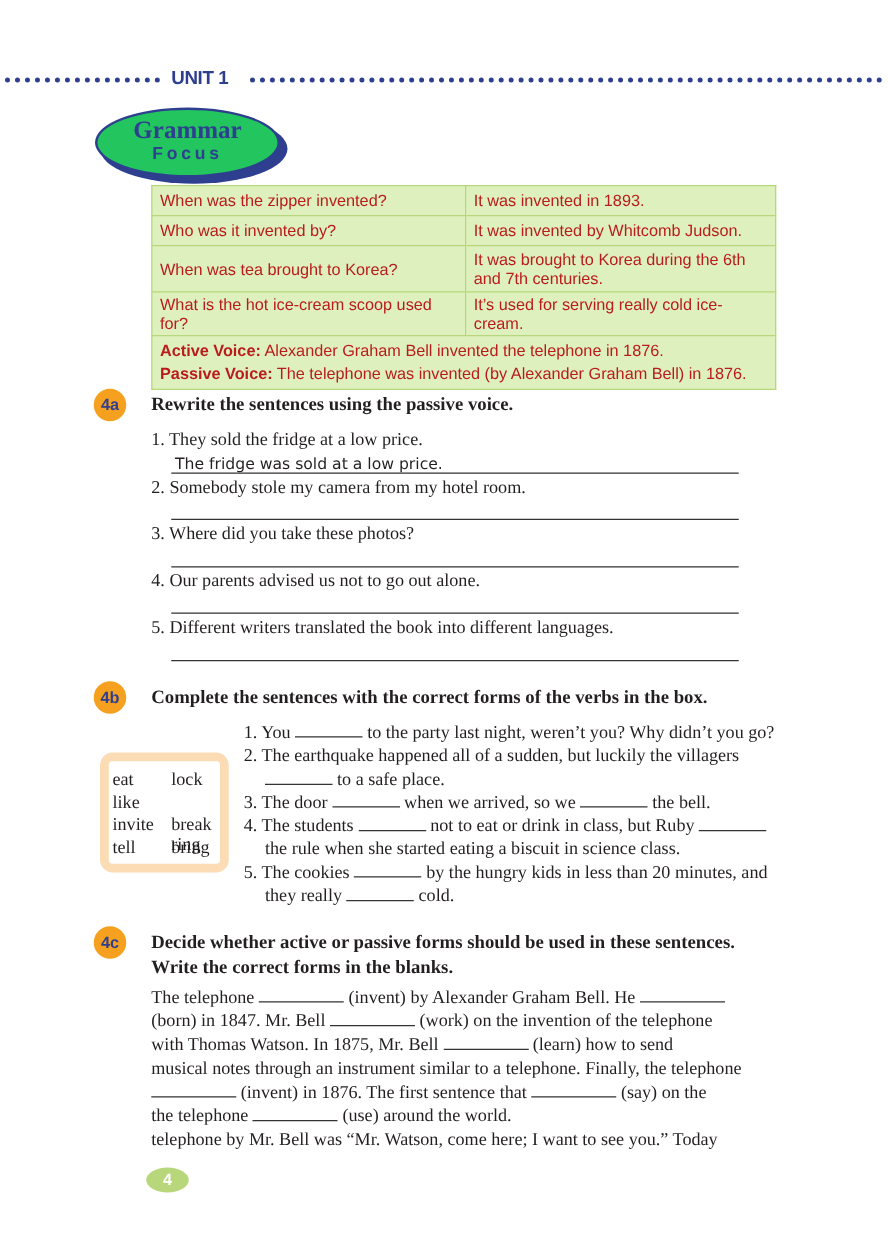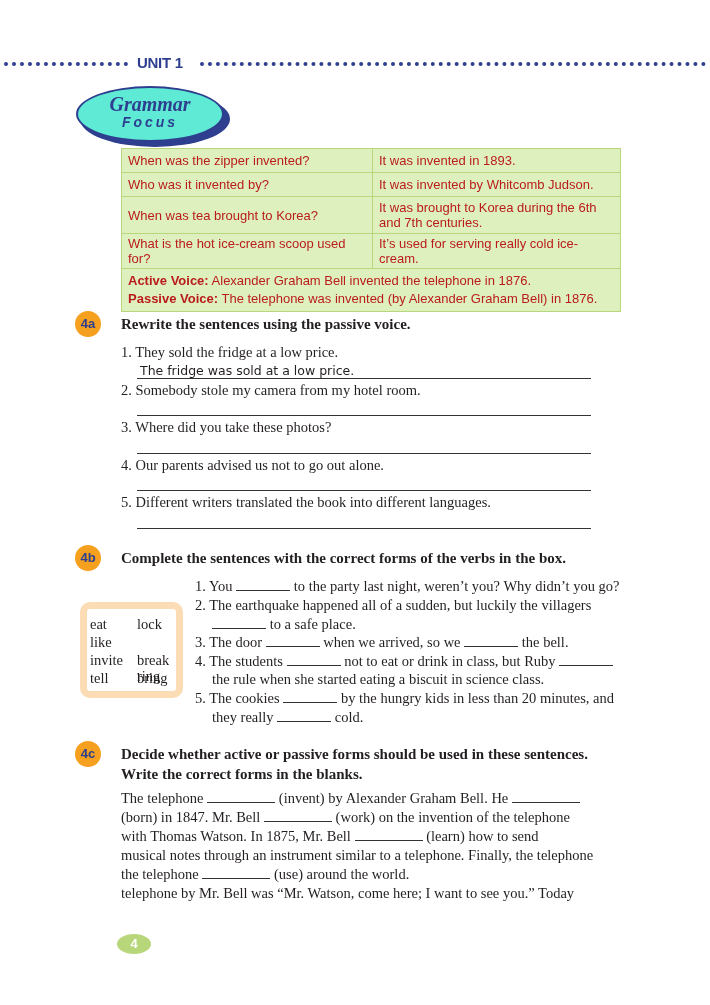--- a/index.html
+++ b/index.html
@@ -8,21 +8,21 @@
 
   
   .unit-dots { position:absolute; top:62px; height:0; border-top:4px dotted #2e3f8f; }
   .unit-title { position:absolute; top:54px; left:137px; font-family:"Liberation Sans", sans-serif;
                 font-weight:bold; font-size:15px; color:#2e3f8f; letter-spacing:-0.3px; }
 
   
   .badge-shadow { position:absolute; left:80px; top:91px; width:150px; height:56px; border-radius:50%;
                   background:#2e3f8f; }
   .badge { position:absolute; left:76px; top:86px; width:148px; height:56px; border-radius:50%;
-           background:#5eead4; border:2px solid #2e3f8f; box-sizing:border-box; text-align:center;font-style:italic; }
+           background:#22c55e; border:2px solid #2e3f8f; box-sizing:border-box; text-align:center; }
   .badge .g { display:block; font-family:"Liberation Serif", serif; font-weight:bold; font-size:20px;
               color:#2e3f8f; margin-top:6px; line-height:20px; }
   .badge .f { display:block; font-family:"Liberation Sans", sans-serif; font-weight:bold; font-size:14px;
               color:#2e3f8f; letter-spacing:3px; line-height:16px; }
 
   
   .gtable { position:absolute; left:121px; top:148px; width:500px; border-collapse:collapse;
             font-family:"Liberation Sans", sans-serif; font-size:13px; background:#dff0bf; }
   .gtable td { border:1px solid #b7d77a; padding:2px 6px; vertical-align:middle; line-height:15px; color:#b91c1c; }
   .gtable td.q { width:238px; }
@@ -150,17 +150,18 @@
 
 <div class="num-circle" style="left:75px; top:741px;">4c</div>
 <div class="instr" style="left:121px; top:744px;">Decide whether active or passive forms should be used in these sentences.</div>
 <div class="instr" style="left:121px; top:764px;">Write the correct forms in the blanks.</div>
 
 <div class="para" style="top:789px;">
   <div style="white-space:nowrap;"><span>The telephone </span><span class="blank b9"></span><span> (invent) by Alexander Graham Bell. He </span><span class="blank b9"></span></div>
   <div style="white-space:nowrap;"><span>(born) in 1847. Mr. Bell </span><span class="blank b9"></span><span> (work) on the invention of the telephone</span></div>
   <div style="white-space:nowrap;"><span>with Thomas Watson. In 1875, Mr. Bell </span><span class="blank b9"></span><span> (learn) how to send</span></div>
   <div style="white-space:nowrap;"><span>musical notes through an instrument similar to a telephone. Finally, the telephone</span></div>
+  <div style="white-space:nowrap;"><span class="blank b9"></span><span> (invent) in 1876. The first sentence that </span><span class="blank b9"></span><span> (say) on the</span></div>
   <div style="white-space:nowrap;"><span>the telephone </span><span class="blank b9"></span><span> (use) around the world.</span></div>
   <div style="white-space:nowrap;"><span>telephone by Mr. Bell was “Mr. Watson, come here; I want to see you.” Today</span></div>
 </div>
 
 <div class="page-num">4</div>
 
 </body></html>

